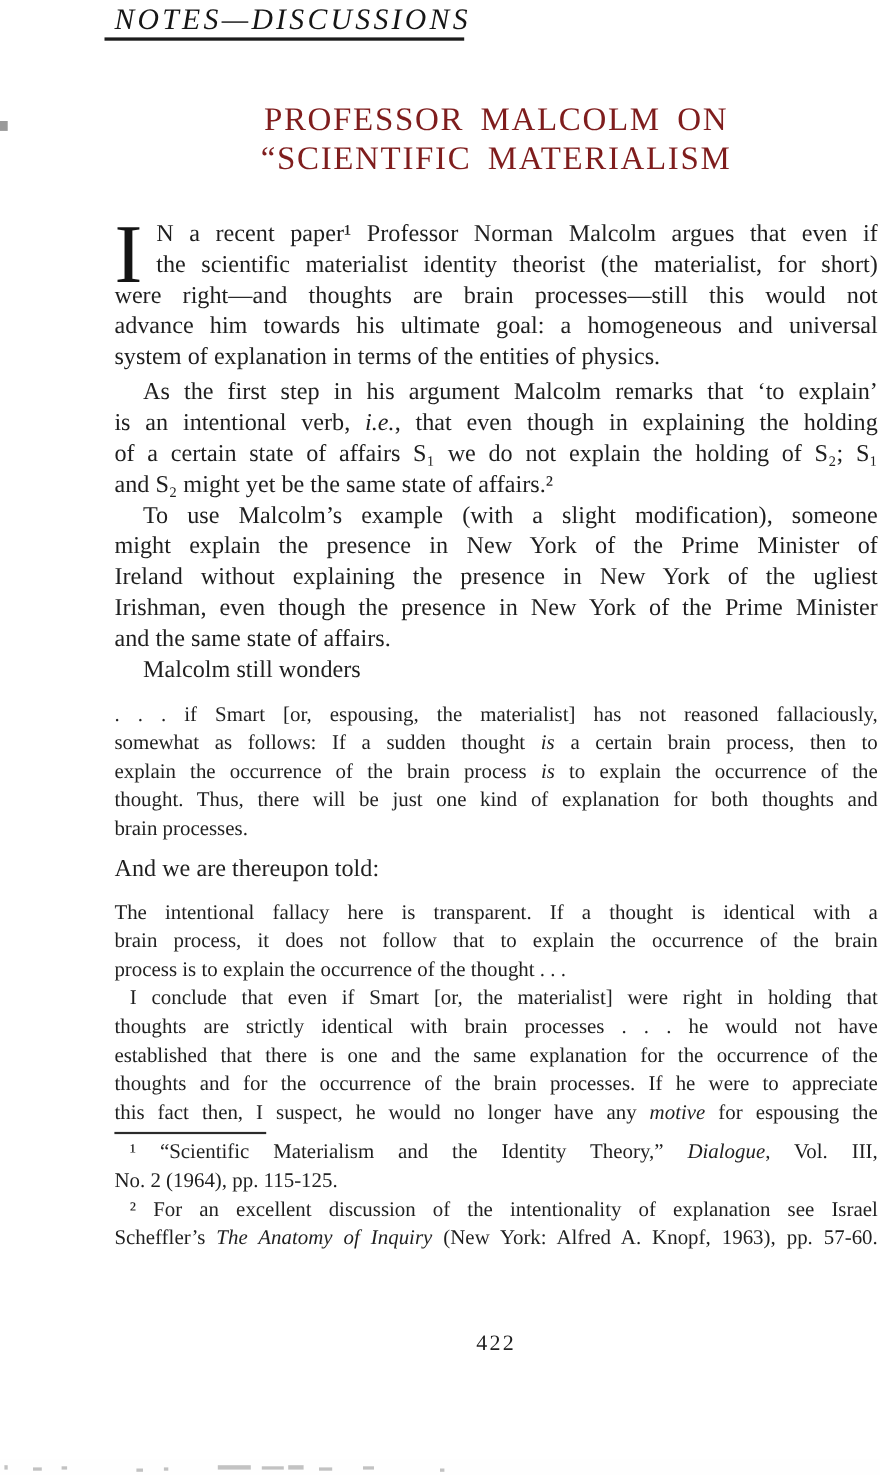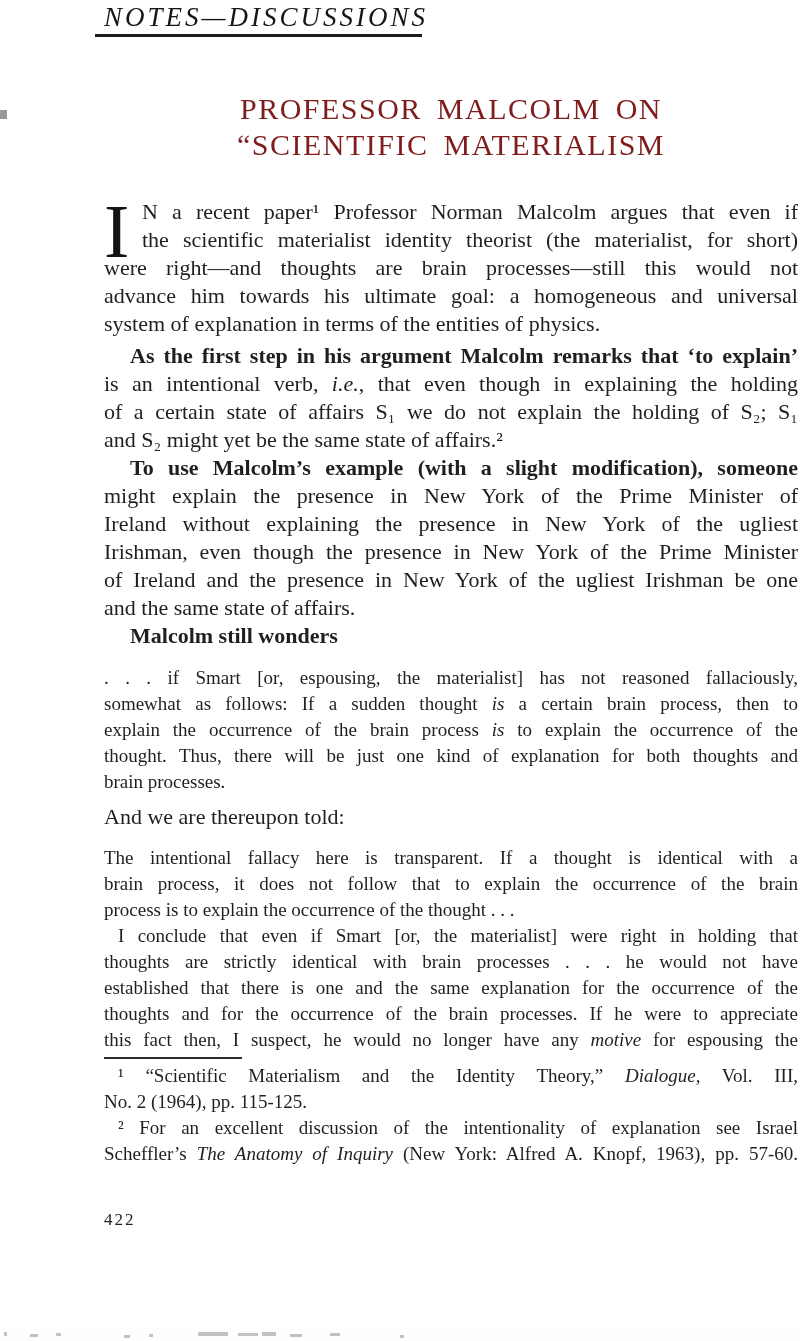--- a/index.html
+++ b/index.html
@@ -23,41 +23,41 @@
   .title .tline {
     font-size:30px; line-height:36px; letter-spacing:1.5px; word-spacing:6px;
     color:#7f1d1d; white-space:nowrap;
   }
 
   
   .ln { text-align:justify; text-align-last:justify; overflow:hidden; }
   .ln.last { text-align-last:left; }
   .body-block .ln { font-size:22px; line-height:28px; }
   .small-block .ln { font-size:19px; line-height:26px; }
-  .ind  { text-indent:26px;font-weight:bold; }
+  .ind  { text-indent:26px; }
   .ind-sm { text-indent:14px; }
 
   .para1 { position:relative; margin-top:35px; }
   .dropcap {
     position:absolute; left:0; top:2px; font-size:76px; line-height:62px;
     color:#141414; font-weight:400;
   }
   .dc-pad { padding-left:38px; }
 
   .para2 { margin-top:4px; }
   .quote1 { margin-top:15px; }
   .para5 { margin-top:8px; }
   .quote2a { margin-top:14px; }
 
   .fn-rule { margin-top:4px; width:138px; height:2px; background:#2b2b2b; }
   .footnotes { margin-top:4px; }
 
   .page-number {
     position:absolute; left:104px; top:1210px; width:694px;
-    font-size:17px; letter-spacing:2px; color:#1f1f1f;
+    text-align:center; font-size:20px; letter-spacing:2px; color:#1f1f1f;
   }
 
   
   .speck { position:absolute; background:#9a9a9a; }
   .noise-band { position:absolute; left:0; top:1326px; width:800px; height:15px; background:#fefefe; }
   .noise-band i { position:absolute; display:block; background:#c2c2c2; }
 </style>
 </head>
 <body>
 
@@ -86,21 +86,20 @@
       <div class="ln">is an intentional verb, <i>i.e.</i>, that even though in explaining the holding</div>
       <div class="ln">of a certain state of affairs S₁ we do not explain the holding of S₂; S₁</div>
       <div class="ln last">and S₂ might yet be the same state of affairs.²</div>
     </div>
 
     <div class="body-block">
       <div class="ln ind">To use Malcolm’s example (with a slight modification), someone</div>
       <div class="ln">might explain the presence in New York of the Prime Minister of</div>
       <div class="ln">Ireland without explaining the presence in New York of the ugliest</div>
       <div class="ln">Irishman, even though the presence in New York of the Prime Minister</div>
-      <div class="ln">of Ireland and the presence in New York of the ugliest Irishman be one</div>
       <div class="ln last">and the same state of affairs.</div>
     </div>
 
     <div class="body-block">
       <div class="ln last ind">Malcolm still wonders</div>
     </div>
 
     <div class="small-block quote1">
       <div class="ln">. . . if Smart [or, espousing, the materialist] has not reasoned fallaciously,</div>
       <div class="ln">somewhat as follows: If a sudden thought <i>is</i> a certain brain process, then to</div>

